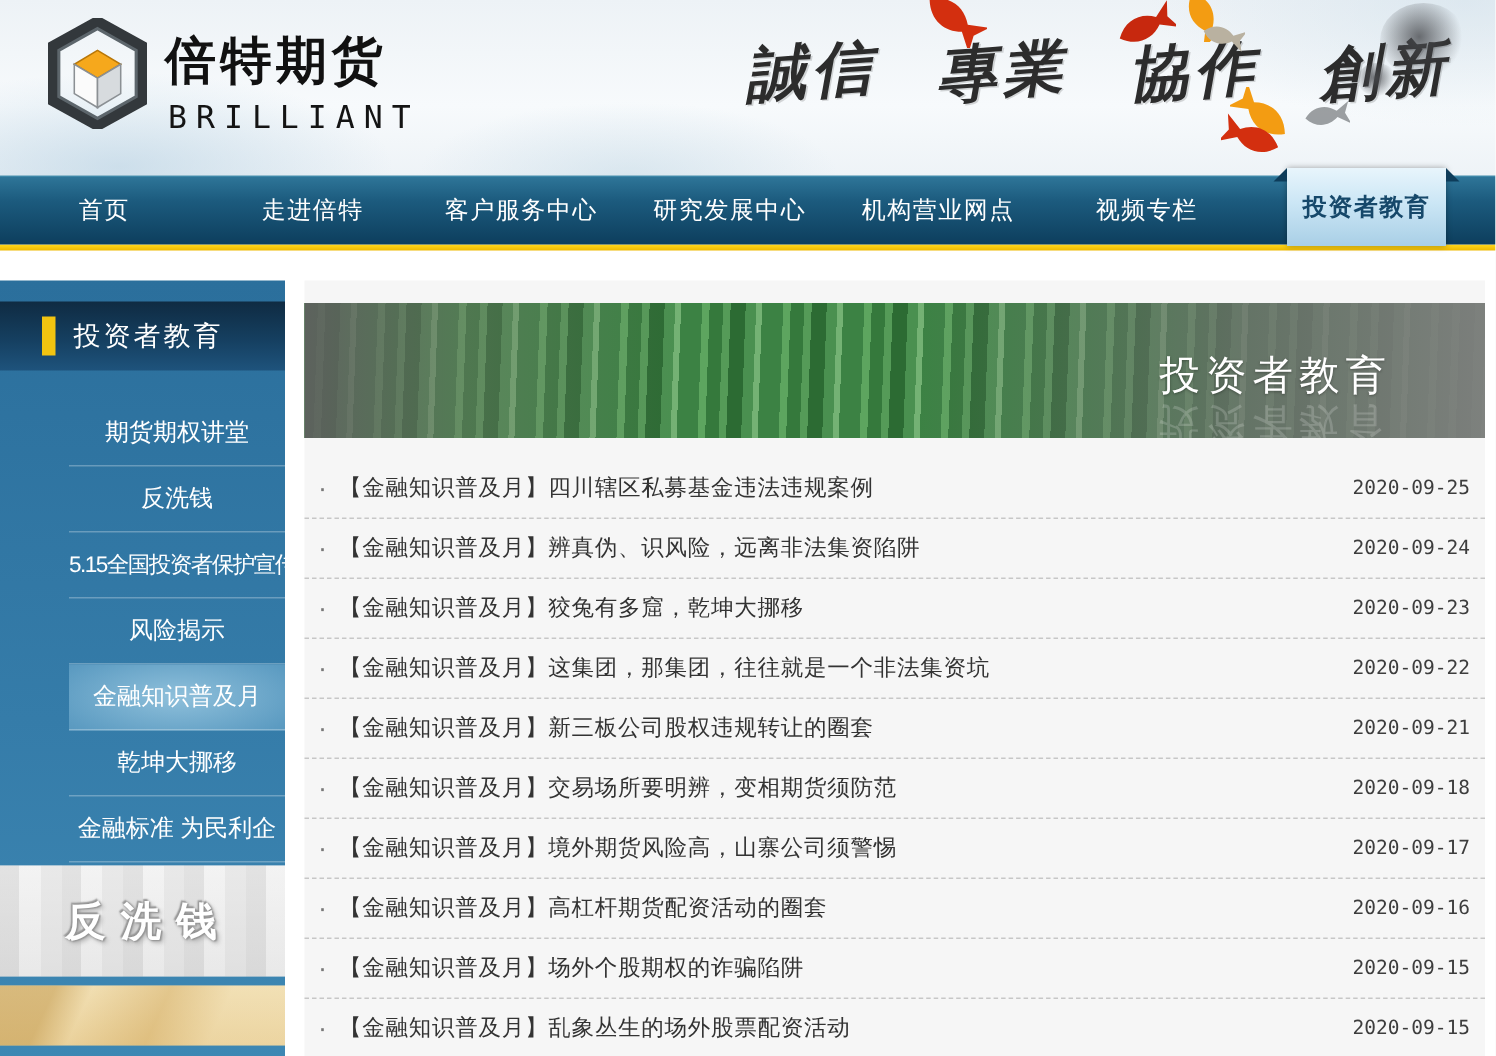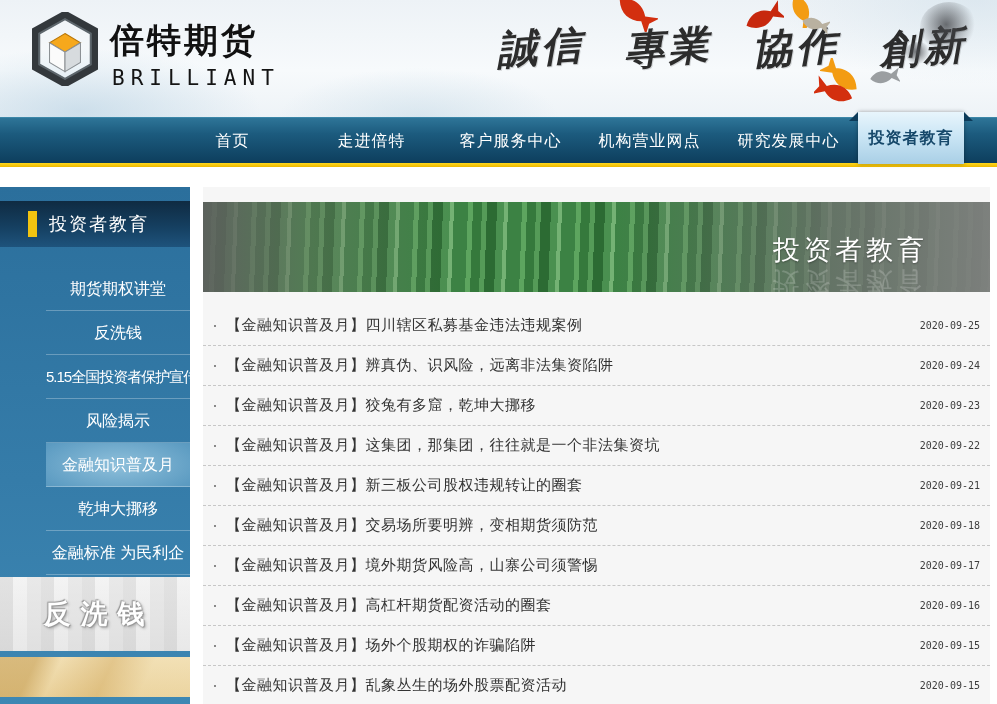--- a/index.html
+++ b/index.html
@@ -49,21 +49,21 @@
     position:absolute; width:58px; height:50px; border-radius:50%;
     background:radial-gradient(circle at 45% 45%, rgba(72,74,78,.8), rgba(72,74,78,0) 68%);
   }
   .ink-blob.small { width:26px; height:22px; }
 
   
   .nav {
     position:relative; height:46px;
     background:linear-gradient(180deg,#2e7598 0%,#1c5b7e 35%,#0d3e5d 100%);
     border-top:1px solid #3d87a8;
-    display:flex; align-items:center;justify-content:flex-end;
+    display:flex; align-items:center;
   }
   .nav-item {
     width:139px; text-align:center; color:#fff; font-size:16px;
     cursor:pointer; line-height:46px; letter-spacing:1px;
   }
   .nav-tab-active {
     position:absolute; right:33px; top:-6px; width:106px; height:52px;
     background:linear-gradient(180deg,#e8f5fc 0%,#cbe6f5 45%,#a9cfe6 100%);
     color:#16486a; font-weight:bold; font-size:16px;
     display:flex; align-items:center; justify-content:center;
@@ -147,21 +147,21 @@
   
   .article-list { margin-top:14px; }
   .article-row {
     height:40px; display:flex; align-items:center;
     border-bottom:1px dashed #c7c7c7;
     cursor:pointer;
   }
   .article-bullet { color:#777; font-size:18px; margin-left:9px; width:14px; flex:0 0 14px; }
   .article-title { color:#333; font-size:15px; letter-spacing:.5px; }
   .article-date {
-    margin-left:auto; margin-right:10px; color:#3d3d3d; font-size:10px;
+    margin-left:auto; margin-right:10px; color:#3d3d3d; font-size:13px;
     font-family:"DejaVu Sans Mono", monospace;
   }
 </style>
 </head>
 <body>
 
 <div class="header">
 
   <div class="logo-wrap">
     <svg class="logo-svg" viewBox="0 0 64 70">
@@ -209,22 +209,22 @@
   <div class="ink-blob" style="left:920px;top:2px;"></div>
   <div class="ink-blob small" style="left:905px;top:42px;"></div>
 </div>
 
 <div class="nav">
   <div style="display:flex;">
 
   <div class="nav-item">首页</div>
       <div class="nav-item">走进倍特</div>
       <div class="nav-item">客户服务中心</div>
+      <div class="nav-item">研究发展中心</div>
       <div class="nav-item">机构营业网点</div>
-      <div class="nav-item">研究发展中心</div>
       <div class="nav-item">视频专栏</div>
     </div>
   <div class="nav-tab-active">投资者教育</div>
 </div>
 <div class="gold-line"></div>
 
 <div class="content">
 
   <div class="sidebar">
     <div class="sidebar-header">

